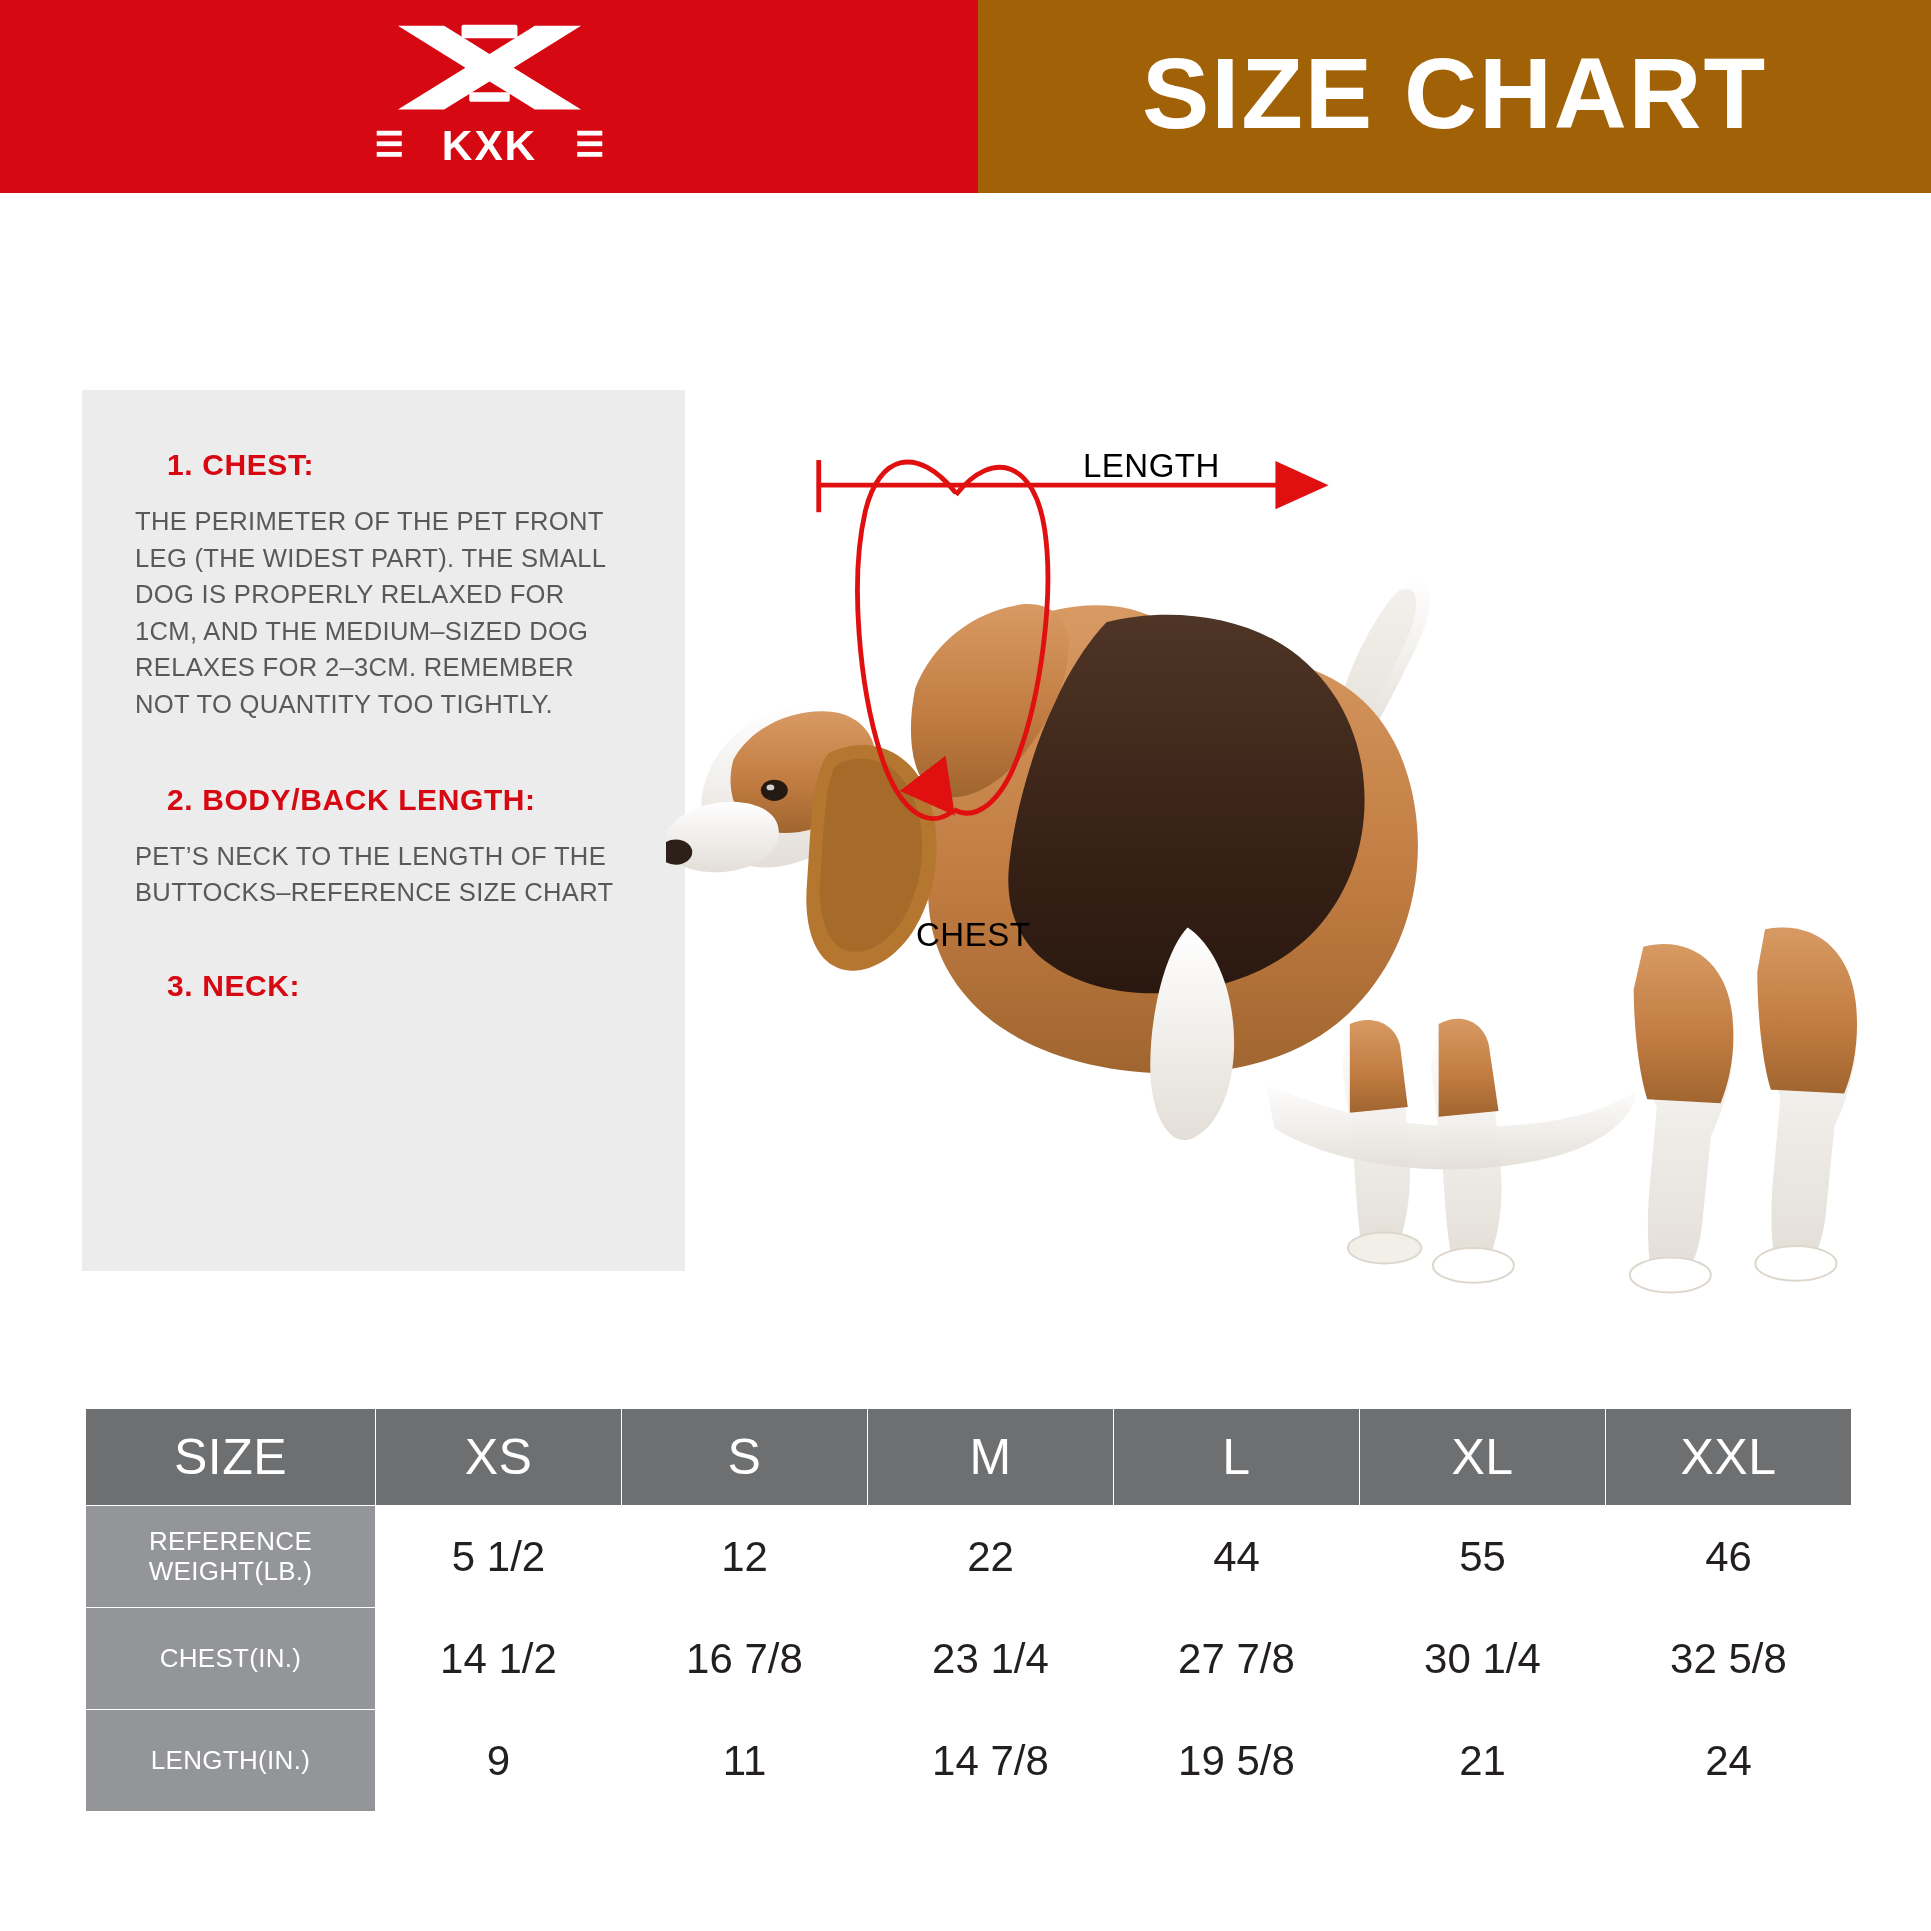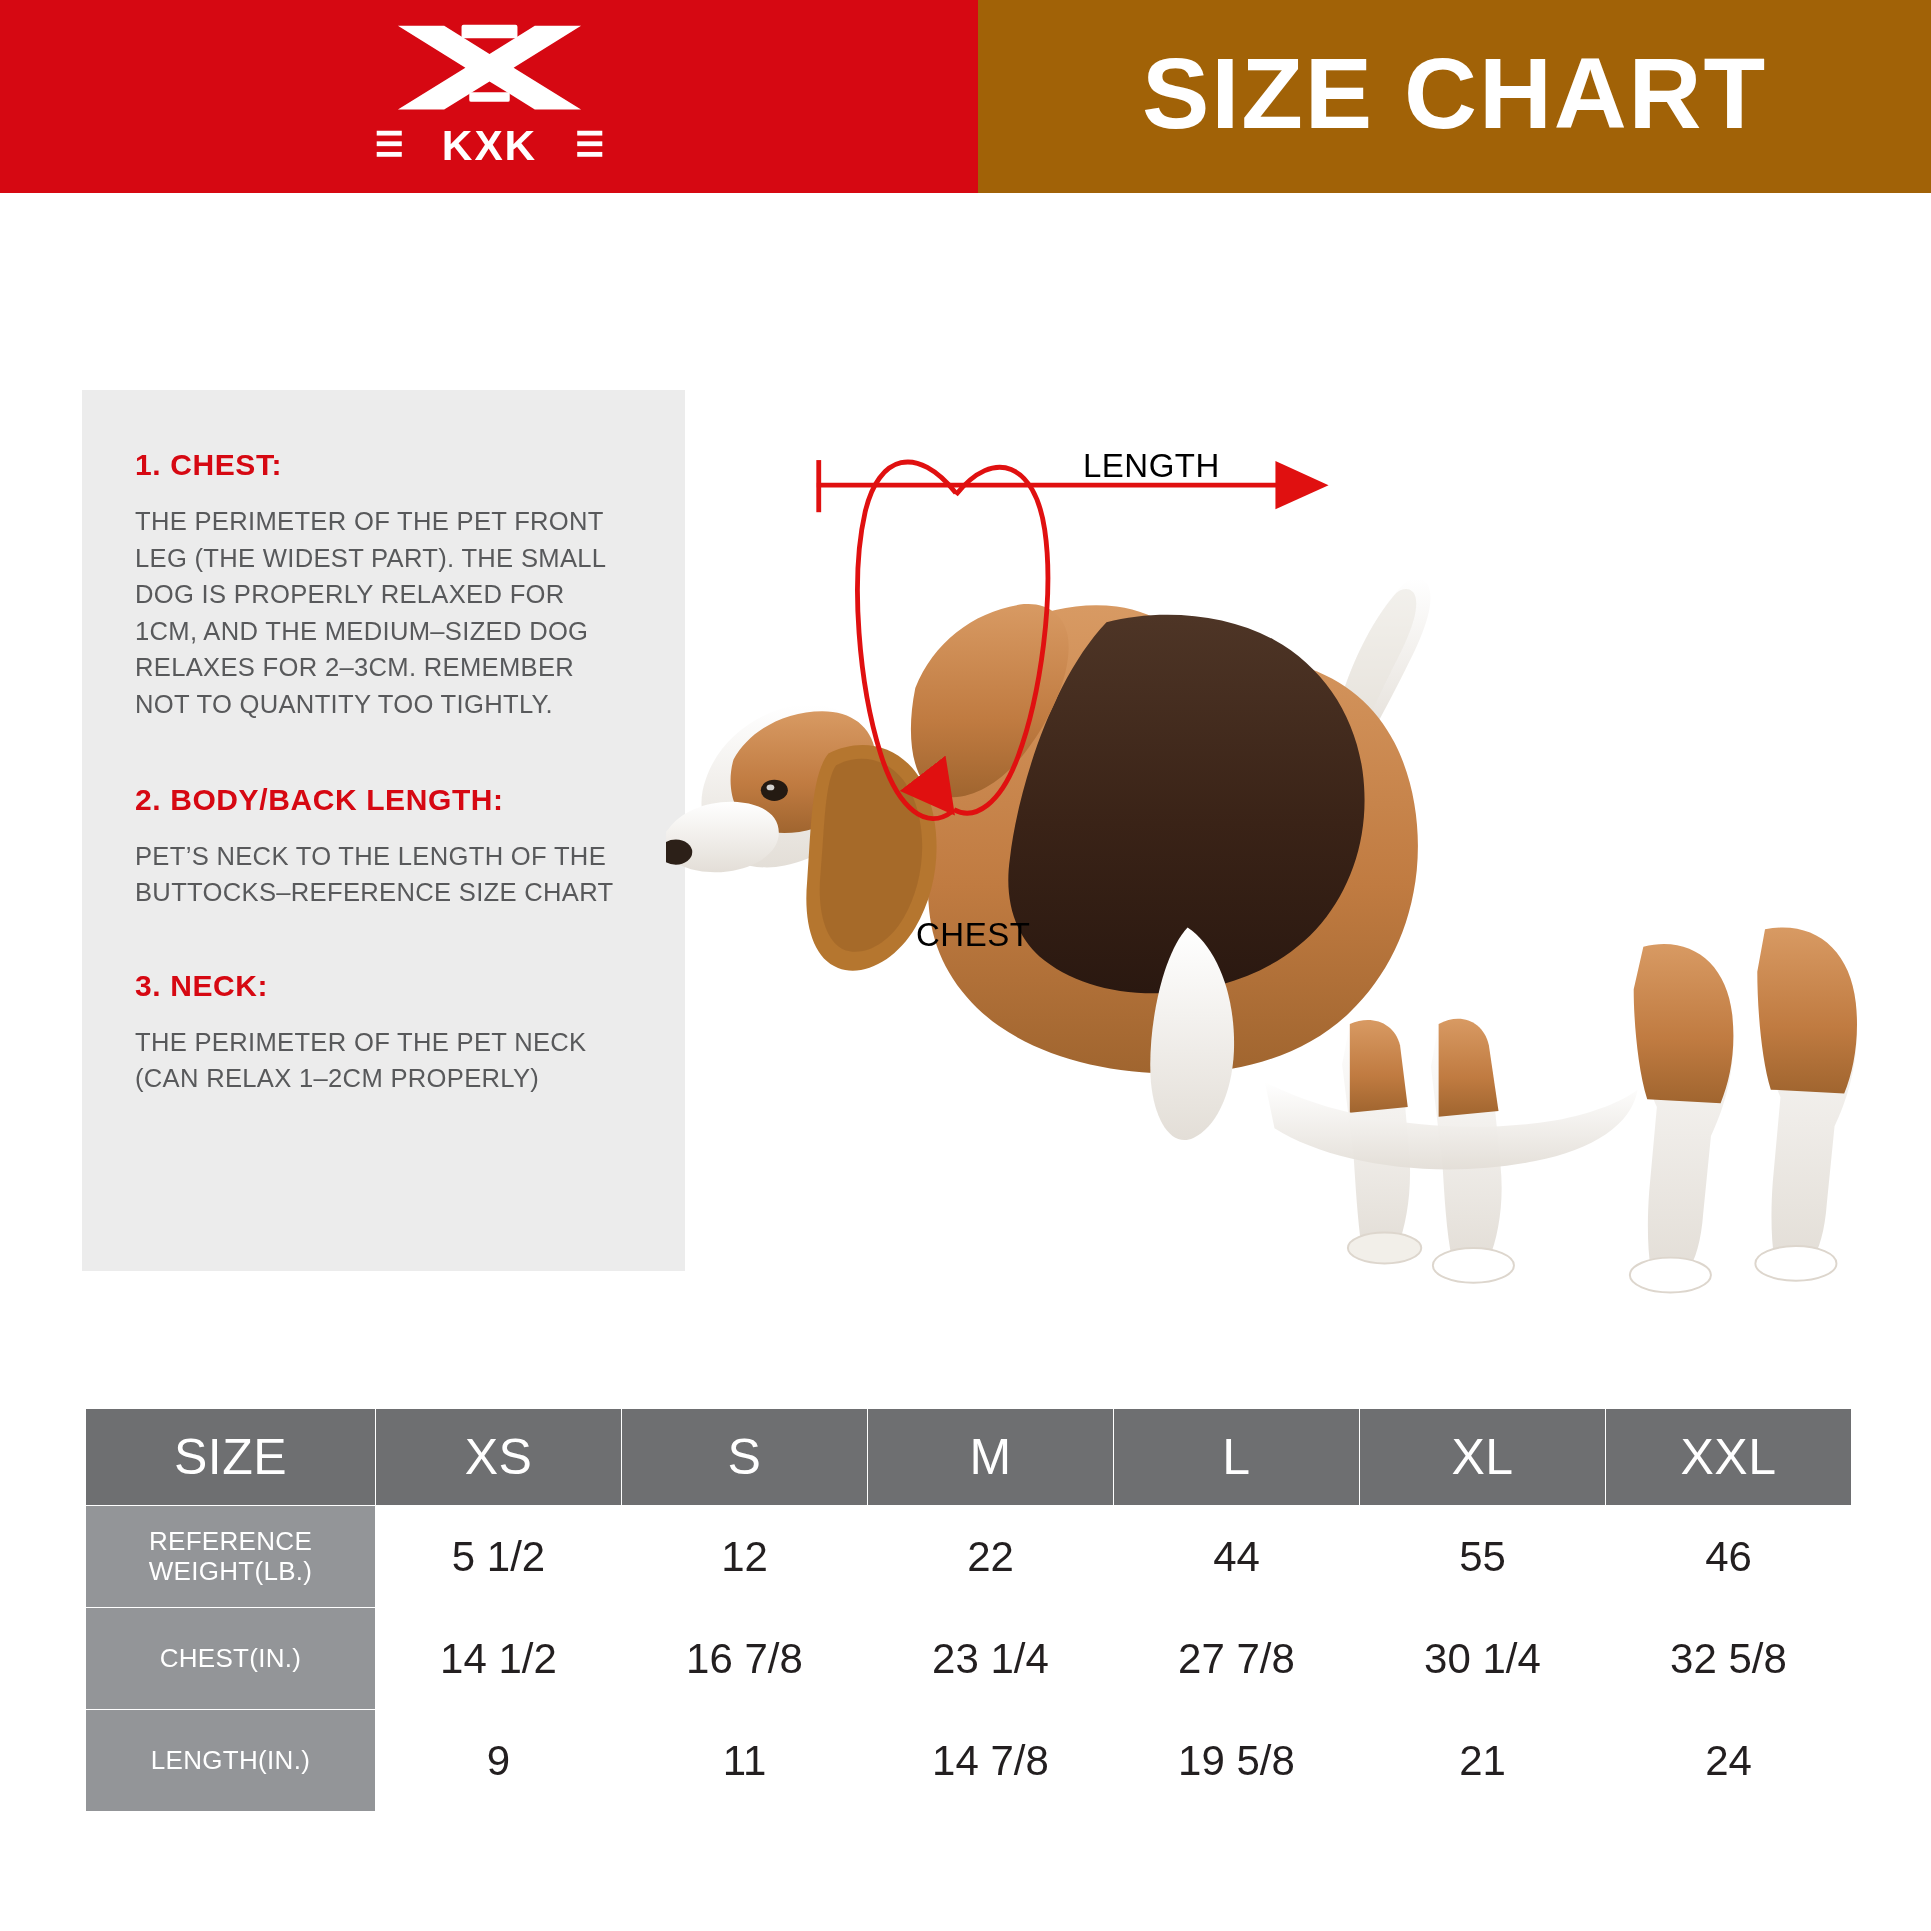--- a/index.html
+++ b/index.html
@@ -61,20 +61,21 @@
   }
   .info-inner {
     padding: 58px 53px 0 53px;
   }
   .info-head {
     color: #d60812;
     font-size: 30px;
     font-weight: bold;
     letter-spacing: 0.6px;
     margin-bottom: 21px;
+    margin-left: 32px;
   }
   .info-body {
     color: #58595b;
     font-size: 25.6px;
     line-height: 1.43;
     letter-spacing: 0.3px;
   }
   .info-gap-1 { height: 60px; }
   .info-gap-2 { height: 58px; }
 
@@ -172,21 +173,20 @@
 
   <div class="info-panel">
     <div class="info-inner">
       <div class="info-head">1. CHEST:</div>
       <div class="info-body">THE PERIMETER OF THE PET FRONT LEG (THE WIDEST PART). THE SMALL DOG IS PROPERLY RELAXED FOR 1CM, AND THE MEDIUM–SIZED DOG RELAXES FOR 2–3CM. REMEMBER NOT TO QUANTITY TOO TIGHTLY.</div>
       <div class="info-gap-1"></div>
       <div class="info-head">2. BODY/BACK LENGTH:</div>
       <div class="info-body">PET’S NECK TO THE LENGTH OF THE BUTTOCKS–REFERENCE SIZE CHART</div>
       <div class="info-gap-2"></div>
       <div class="info-head">3. NECK:</div>
-      <div class="info-body">THE PERIMETER OF THE PET NECK (CAN RELAX 1–2CM PROPERLY)</div>
     </div>
   </div>
 
   <div class="dog-area">
     <svg class="dog-svg" width="1217" height="898" viewBox="0 0 1260 930" aria-hidden="true">
       <defs>
         <linearGradient id="tanG" x1="0" y1="0" x2="0" y2="1">
           <stop offset="0%" stop-color="#d89a63"></stop>
           <stop offset="60%" stop-color="#c07b41"></stop>
           <stop offset="100%" stop-color="#a0652f"></stop>

